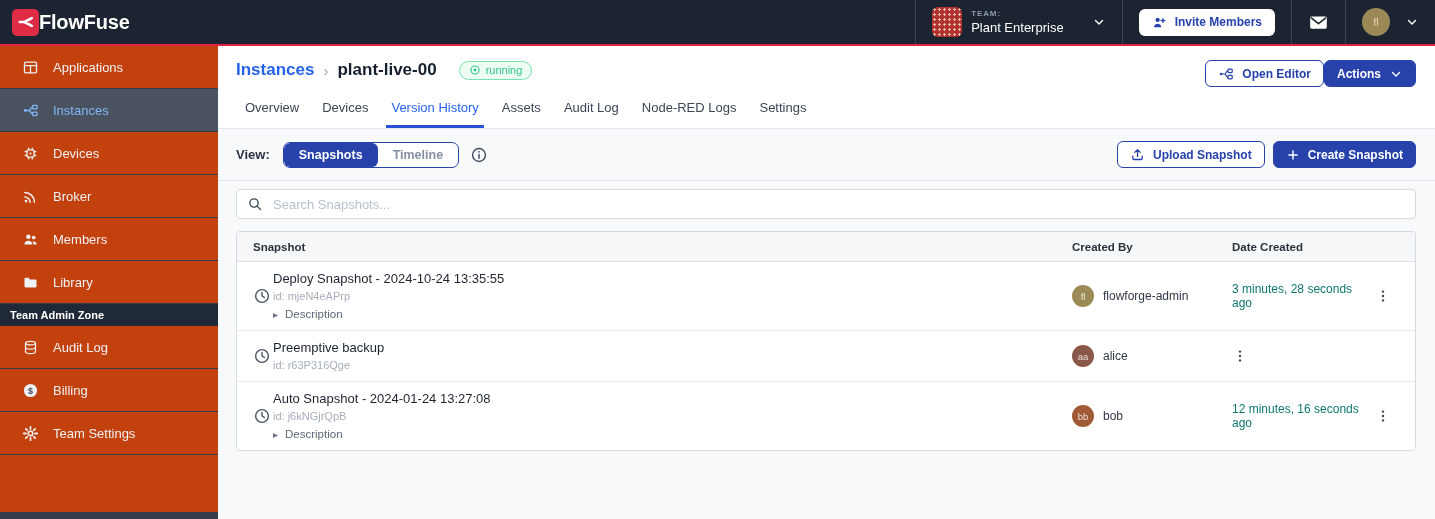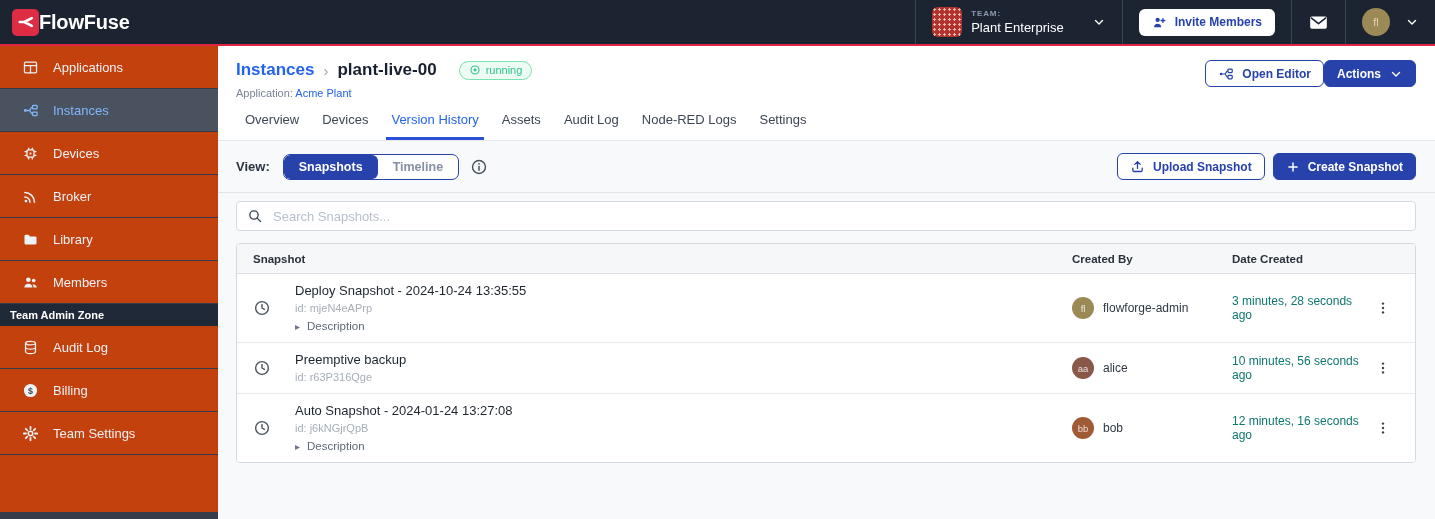--- a/index.html
+++ b/index.html
@@ -67,21 +67,21 @@
   
   .content { flex:1; padding:8px 19px 0 18px; }
   .search { display:flex; align-items:center; gap:10px; background:#fff; border:1px solid #d5dae0; border-radius:4px; height:30px; padding:0 10px; }
   .search input { flex:1; border:none; outline:none; background:transparent; font-size:13px; color:#333; font-family:inherit; }
   .search input::placeholder { color:#b7bfcc; }
 
   .table { margin-top:12px; background:#fff; border:1px solid #d5dae0; border-radius:4px; overflow:hidden; }
   .thead { display:grid; grid-template-columns:1fr 160px 143px 40px; align-items:center; background:#f6f7f9; border-bottom:1px solid #dcdfe4; height:30px; padding-left:16px; font-size:11.5px; font-weight:bold; color:#2b323c; }
   .trow { display:grid; grid-template-columns:1fr 160px 143px 40px; align-items:center; border-bottom:1px solid #e7eaee; padding:9px 0 9px 16px; background:#fff; }
   .trow:last-child { border-bottom:none; }
-  .snap-cell { display:flex; align-items:center; gap:24px; }
+  .snap-cell { display:flex; align-items:center; gap:2px; }
   .clock { color:#4b5663; display:flex; }
   .snap-title { font-size:13px; color:#1d2530; line-height:16px; }
   .snap-id { font-size:11px; color:#a6aeba; margin-top:3px; line-height:13px; }
   .snap-desc { font-size:11.5px; color:#5d6777; margin-top:5px; display:flex; align-items:center; gap:7px; cursor:pointer; line-height:13px; }
   .snap-desc .caret { font-size:10px; color:#6b7585; }
   .creator { display:flex; align-items:center; gap:9px; font-size:12px; color:#2f3843; }
   .avatar-sm { width:22px; height:22px; border-radius:50%; color:rgba(255,255,255,.8); font-size:9.5px; display:flex; align-items:center; justify-content:center; flex:0 0 22px; }
   .date-cell { font-size:12px; color:#0f766e; }
   .kebab { display:flex; justify-content:center; color:#3a4452; cursor:pointer; }
 
@@ -188,37 +188,37 @@
           <div class="nav-item">
     <span class="nav-icon i17" data-icon="broker-icon">
               <svg viewBox="0 0 24 24" fill="none" stroke="currentColor" stroke-width="1.8" stroke-linecap="round" stroke-linejoin="round">
                 <circle cx="5.6" cy="18.4" r="1.9" fill="currentColor" stroke="none"></circle>
                 <path d="M4 12.7 a7.3 7.3 0 0 1 7.3 7.3 M4 6.4 a13.6 13.6 0 0 1 13.6 13.6" stroke-width="2.1"></path>
               </svg>
             </span>
     <span class="nav-label">Broker</span>
   </div>
           <div class="nav-item">
-    <span class="nav-icon i17" data-icon="folder-icon">
-              <svg viewBox="0 0 24 24" fill="currentColor">
-                <path d="M3.5 7 a1.6 1.6 0 0 1 1.6-1.6 h4.1 l2.2 2.2 h7.5 a1.6 1.6 0 0 1 1.6 1.6 v8.2 a1.6 1.6 0 0 1 -1.6 1.6 h-13.8 a1.6 1.6 0 0 1 -1.6-1.6 Z"></path>
-              </svg>
-            </span>
-    <span class="nav-label">Library</span>
-  </div>
-          <div class="nav-item">
     <span class="nav-icon i17" data-icon="members-icon">
               <svg viewBox="0 0 24 24" fill="currentColor">
                 <circle cx="9" cy="8.2" r="3.2"></circle>
                 <circle cx="16.5" cy="9.2" r="2.6"></circle>
                 <path d="M3.3 19.2 c0-3.3 2.6-5.3 5.7-5.3 s5.7 2 5.7 5.3 Z"></path>
                 <path d="M16.2 14.7 c2.7 0.1 4.6 1.8 4.6 4.2 h-4.5 c-0.1-1.6-0.6-3-1.5-4 0.4-0.1 0.9-0.2 1.4-0.2 Z"></path>
               </svg>
             </span>
     <span class="nav-label">Members</span>
+  </div>
+          <div class="nav-item">
+    <span class="nav-icon i17" data-icon="folder-icon">
+              <svg viewBox="0 0 24 24" fill="currentColor">
+                <path d="M3.5 7 a1.6 1.6 0 0 1 1.6-1.6 h4.1 l2.2 2.2 h7.5 a1.6 1.6 0 0 1 1.6 1.6 v8.2 a1.6 1.6 0 0 1 -1.6 1.6 h-13.8 a1.6 1.6 0 0 1 -1.6-1.6 Z"></path>
+              </svg>
+            </span>
+    <span class="nav-label">Library</span>
   </div>
         </div>
       <div class="admin-zone">Team Admin Zone</div>
       <div id="sidebar-admin">
           <div class="nav-item">
     <span class="nav-icon i17" data-icon="database-icon">
               <svg viewBox="0 0 24 24" fill="none" stroke="currentColor" stroke-width="1.8" stroke-linecap="round" stroke-linejoin="round">
                 <ellipse cx="12" cy="5.8" rx="7" ry="2.6"></ellipse>
                 <path d="M5 5.8 v5.8 c0 1.45 3.1 2.6 7 2.6 s7-1.15 7-2.6 V5.8 M5 11.6 v6.4 c0 1.45 3.1 2.6 7 2.6 s7-1.15 7-2.6 v-6.4"></path>
               </svg>
@@ -258,24 +258,20 @@
               <span class="crumb-current">plant-live-00</span>
               <span class="badge-running">
                 <span class="i12" data-icon="running-icon">
                     <svg viewBox="0 0 24 24" fill="none" stroke="currentColor">
                       <circle cx="12" cy="12" r="8" stroke-width="2.2"></circle>
                       <circle cx="12" cy="12" r="2.9" fill="currentColor" stroke="none"></circle>
                     </svg>
                   </span>
                 <span>running</span>
               </span>
-            </div>
-            <div class="app-line">
-              <span>Application:</span>
-              <span class="app-link">Acme Plant</span>
             </div>
           </div>
           <div class="head-buttons">
             <button class="btn btn-outline">
               <span class="i16" data-icon="instances-icon">
                   <svg viewBox="0 0 24 24" fill="none" stroke="currentColor" stroke-width="1.8" stroke-linecap="round" stroke-linejoin="round">
                     <circle cx="4.7" cy="12" r="2" fill="currentColor" stroke="none"></circle>
                     <path d="M6.8 12 H10 M10 12 C12.2 12 12.2 7.3 14.6 7.3 M10 12 C12.2 12 12.2 16.7 14.6 16.7"></path>
                     <rect x="15" y="4.8" width="6.3" height="5" rx="1.1"></rect>
                     <rect x="15" y="14.2" width="6.3" height="5" rx="1.1"></rect>
@@ -398,21 +394,20 @@
       <div>
         <div class="snap-title">Preemptive backup</div>
         <div class="snap-id">id: r63P316Qge</div>
 
       </div>
     </div>
     <div class="creator">
       <span class="avatar-sm" style="background: rgb(138, 88, 72);">aa</span>
       <span class="creator-name">alice</span>
     </div>
-    <div class="date-cell">10 minutes, 56 seconds ago</div>
     <div class="kebab i16" data-icon="kebab-icon">
                   <svg viewBox="0 0 24 24" fill="currentColor">
                     <circle cx="12" cy="5.4" r="1.8"></circle>
                     <circle cx="12" cy="12" r="1.8"></circle>
                     <circle cx="12" cy="18.6" r="1.8"></circle>
                   </svg>
                 </div>
   </div>
               <div class="trow">
     <div class="snap-cell">

